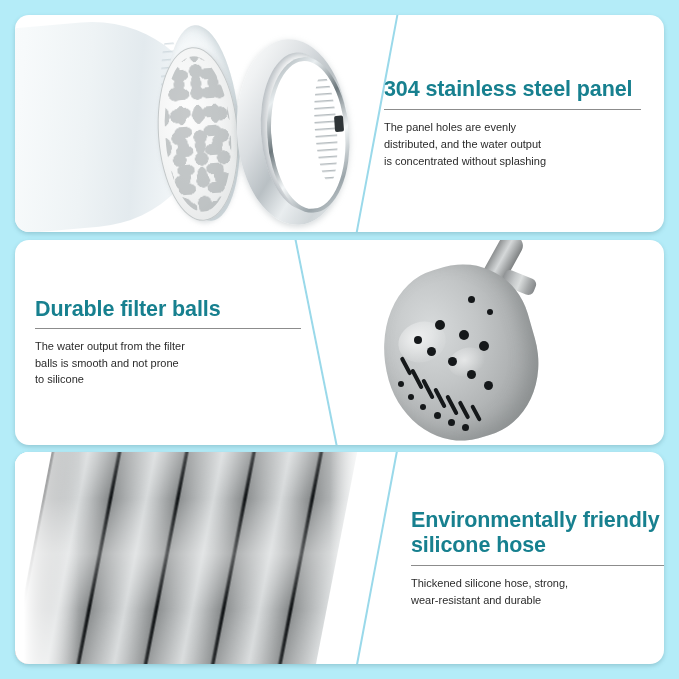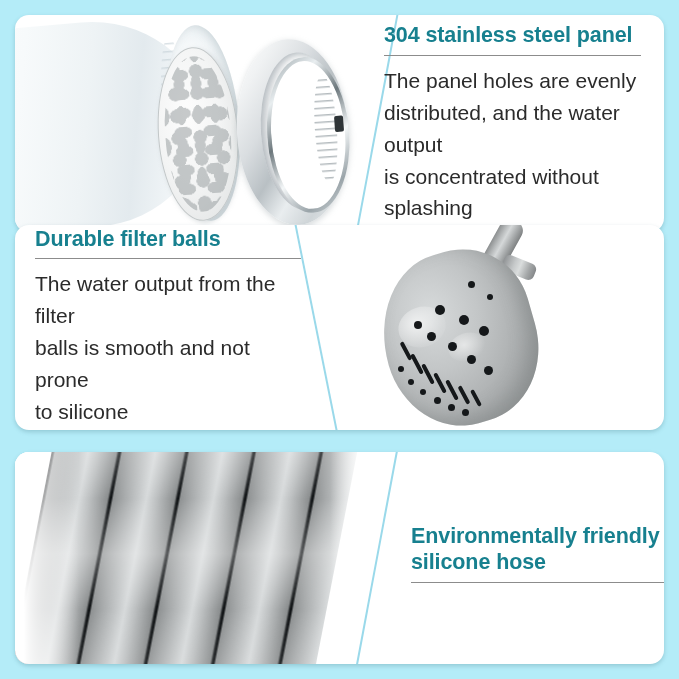--- a/index.html
+++ b/index.html
@@ -22,21 +22,21 @@
 
   
   .card {
     position: absolute;
     background: #ffffff;
     border-radius: 14px;
     overflow: hidden;
     box-shadow: 0 2px 4px rgba(60,110,125,0.28);
   }
   #card-1 { left: 15px; top: 15px;  width: 649px; height: 217px; }
-  #card-2 { left: 15px; top: 225px; width: 649px; height: 205px; }
+  #card-2 { left: 15px; top: 240px; width: 649px; height: 205px; }
   #card-3 { left: 15px; top: 452px; width: 649px; height: 212px; }
 
   .card-inner {
     position: absolute;
     inset: 0;
   }
 
   
   .diag {
     position: absolute;
@@ -66,21 +66,21 @@
     margin: 0 0 7px 0;
     white-space: pre-line;
   }
   .rule {
     height: 1px;
     background: #8c8c8c;
     margin: 0 0 9px 0;
   }
   .body-text {
     color: #2b2b2b;
-    font-size: 21px;
+    font-size: 11px;
     line-height: 1.52;
     margin: 0;
     white-space: pre-line;
   }
 
   
   #card-1 .text-block { left: 369px; width: 262px; }
   #card-1 .rule { width: 257px; }
   
   #card-2 .text-block { left: 20px; width: 266px; }
@@ -467,18 +467,20 @@
           <div class="hose-fadeR"></div>
         </div>
       </div>
 
       <div class="diag right-lean" style="left:361px;"></div>
 
       <div class="text-block">
         <h2 class="heading">Environmentally friendly
 silicone hose</h2>
         <div class="rule"></div>
+        <p class="body-text">Thickened silicone hose, strong,
+wear-resistant and durable</p>
       </div>
 
     </div>
   </div>
 
 </div>
 
 </body></html>

